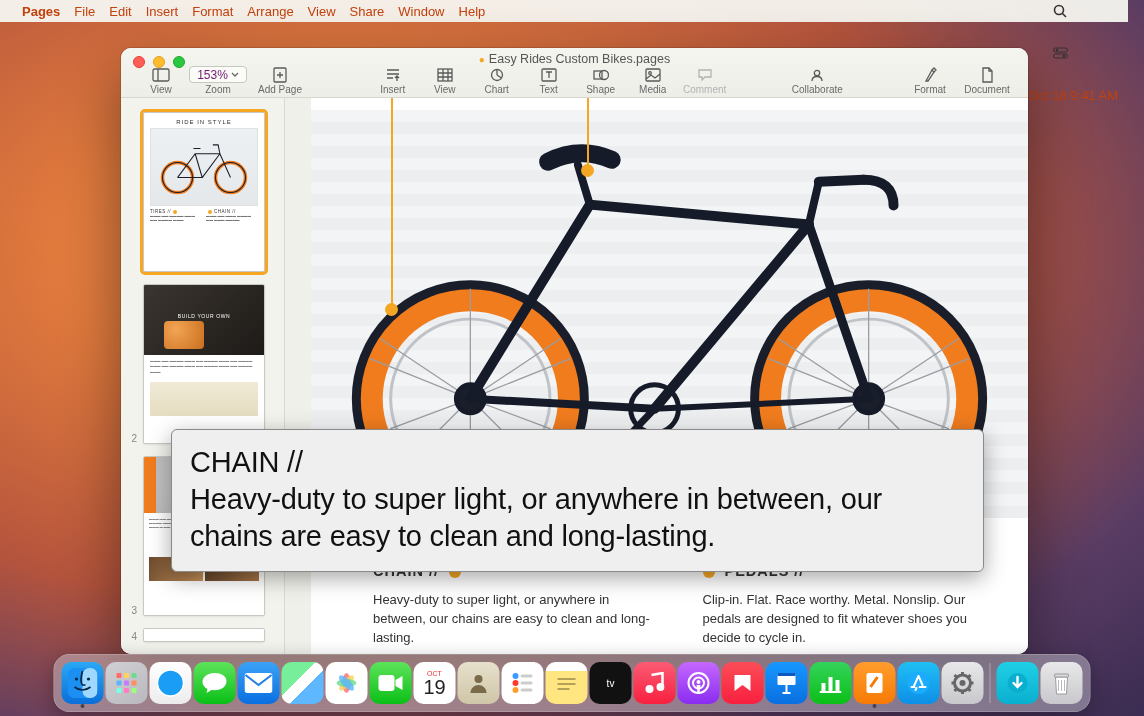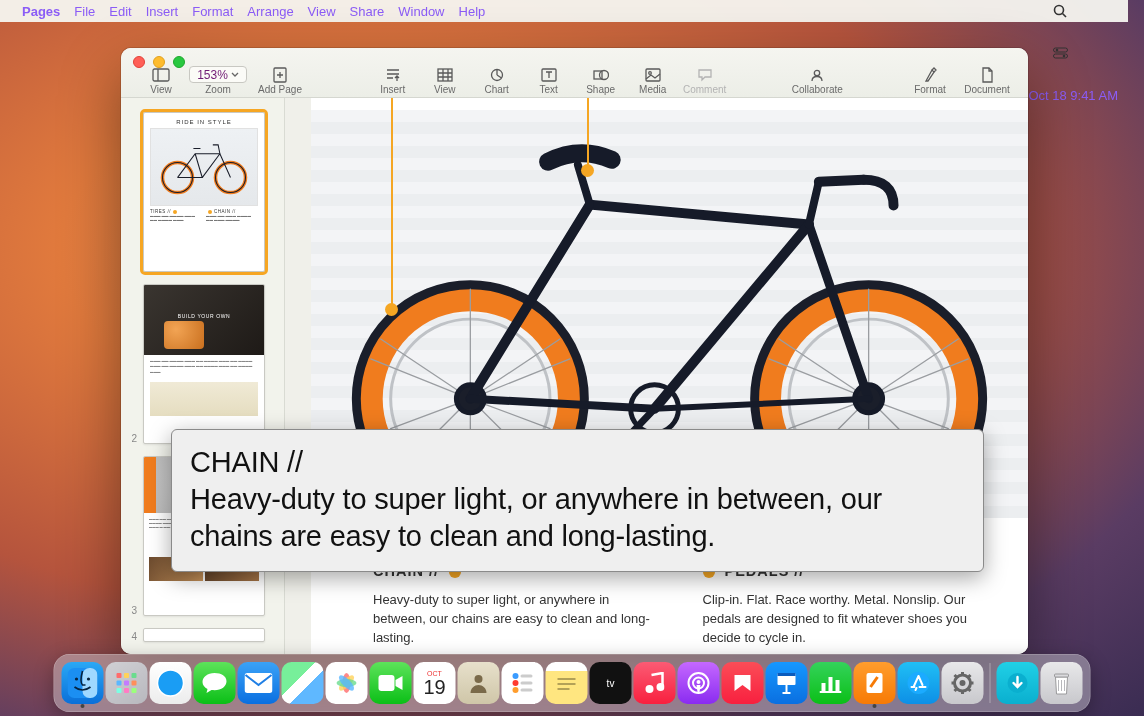--- a/index.html
+++ b/index.html
@@ -1,21 +1,21 @@
 <!DOCTYPE html>
 <html><head>
 <meta charset="utf-8">
 <style>
 * { margin:0; padding:0; box-sizing:border-box; font-family: -apple-system, "Helvetica Neue", Arial, sans-serif; }
 body { width:1144px; height:716px; overflow:hidden; position:relative;
   background: radial-gradient(ellipse at 30% 35%, #ef8f4c 0%, #e17a3d 25%, #b5543d 55%, #5a3c63 80%, #3a2c52 100%);
 }
 
 
-.menubar { position:absolute; top:0; left:0; right:16px; height:22px; background:rgba(245,245,240,.95); display:flex; align-items:center; font-size:13px; color:#8b5cf6; padding:0 10px; }
+.menubar { position:absolute; top:0; left:0; right:16px; height:22px; background:rgba(245,245,240,.95); display:flex; align-items:center; font-size:13px; color:#c2410c; padding:0 10px; }
 .menubar .apple { font-size:14px; margin-right:12px; }
 .menubar .app-name { font-weight:700; margin-right:14px; }
 .menubar .mi { margin-right:14px; cursor:default; }
 .menubar .right { margin-left:auto; display:flex; align-items:center; gap:28px;flex-direction:column; }
 .menubar .right .ico { width:16px; height:14px; display:inline-flex; align-items:center; justify-content:center; }
 
 
 .window { position:absolute; top:48px; left:121px; width:907px; height:606px; background:#fff; border-radius:10px; box-shadow:0 25px 60px rgba(0,0,0,.45),0 0 0 1px rgba(0,0,0,.12); overflow:hidden; display:flex; flex-direction:column; }
 .titlebar { height:50px; background:linear-gradient(#f5f5f0,#eceee7); border-bottom:1px solid #d5d7d0; position:relative; }
 .traffic { position:absolute; top:8px; left:12px; display:flex; gap:8px; }
@@ -148,20 +148,21 @@
   </div>
 </div>
 
 <div class="window">
   <div class="titlebar">
     <div class="traffic">
       <div class="tl r"></div>
       <div class="tl y"></div>
       <div class="tl g"></div>
     </div>
+    <div class="doc"><span class="dot">●</span><span>Easy Rides Custom Bikes.pages</span></div>
     <div class="toolbar">
       <div style="width:14px"></div>
       <div class="tool">
         <span class="ic">
             <svg width="18" height="14" viewBox="0 0 18 14">
               <rect x="1" y="1" width="16" height="12" rx="1.5"></rect>
               <path d="M6 1V13"></path>
             </svg>
           </span>
         <span>View</span>

